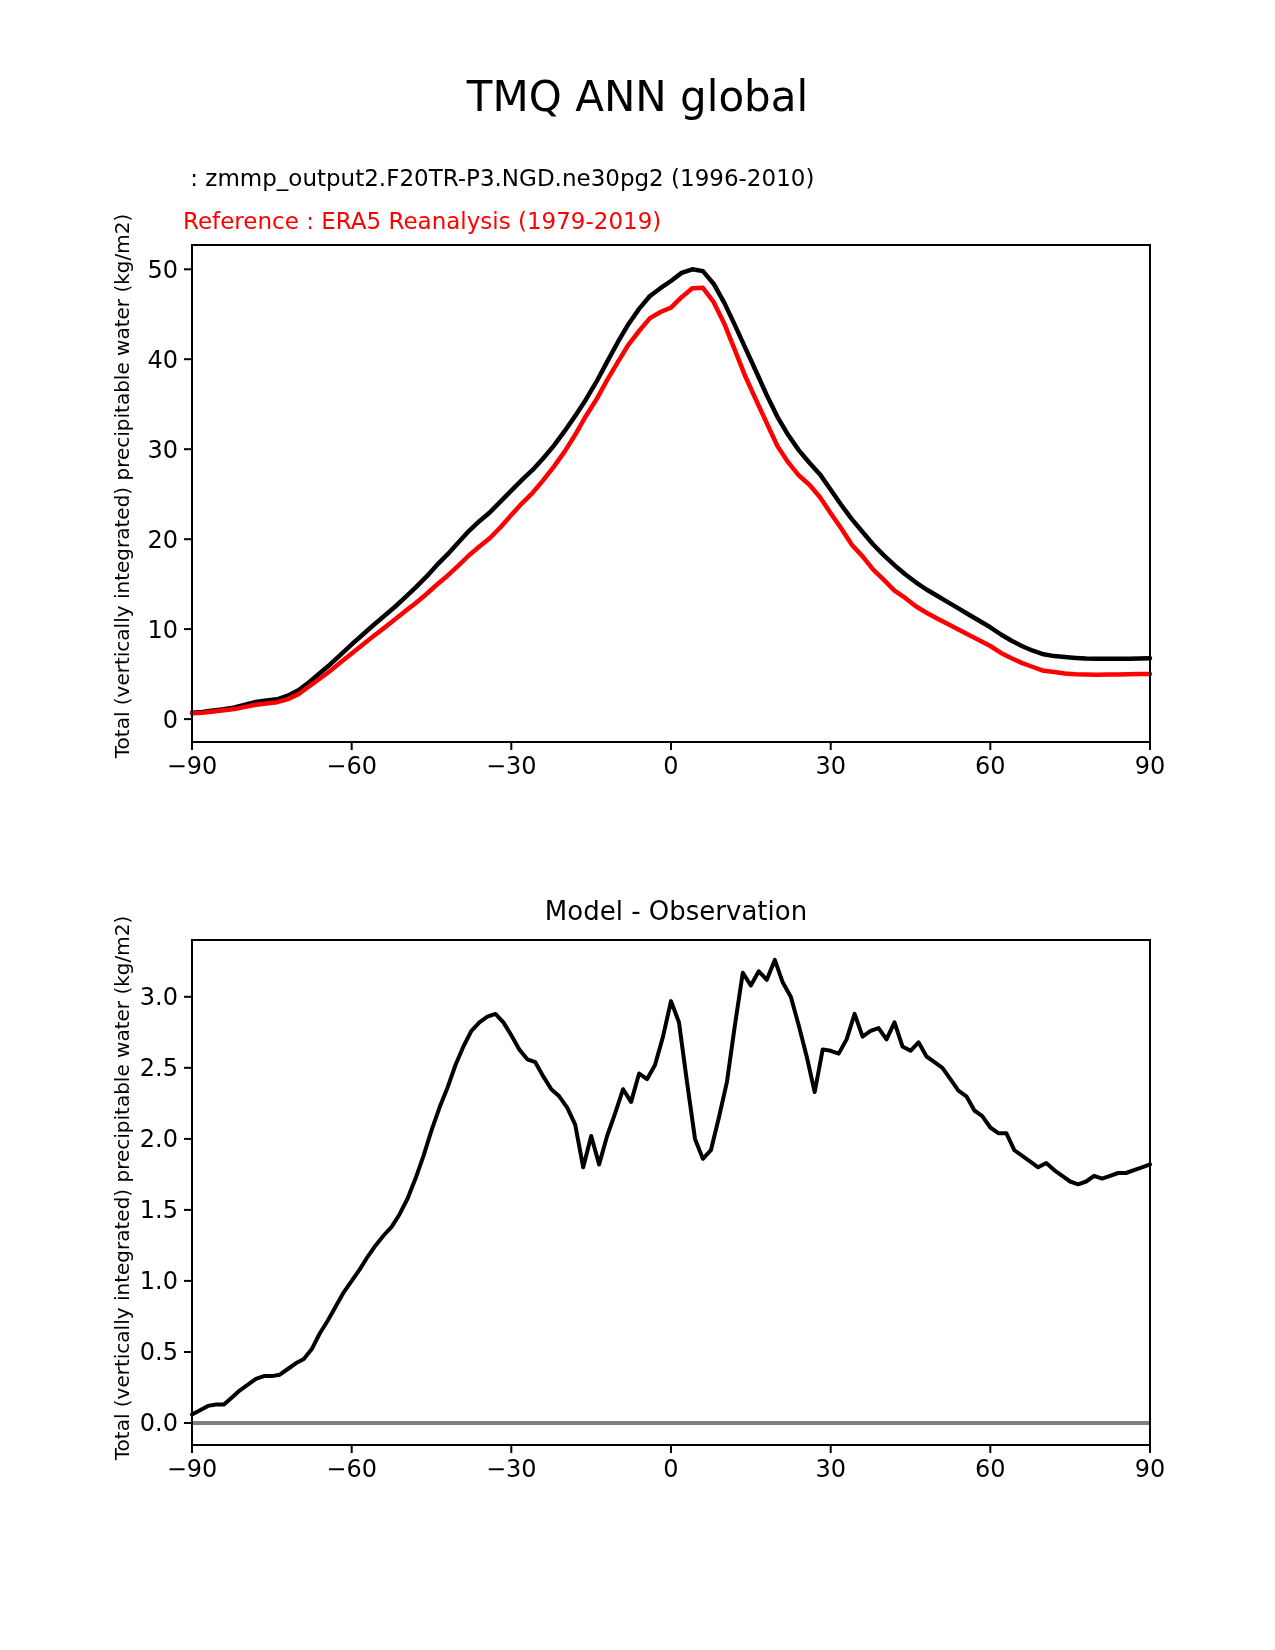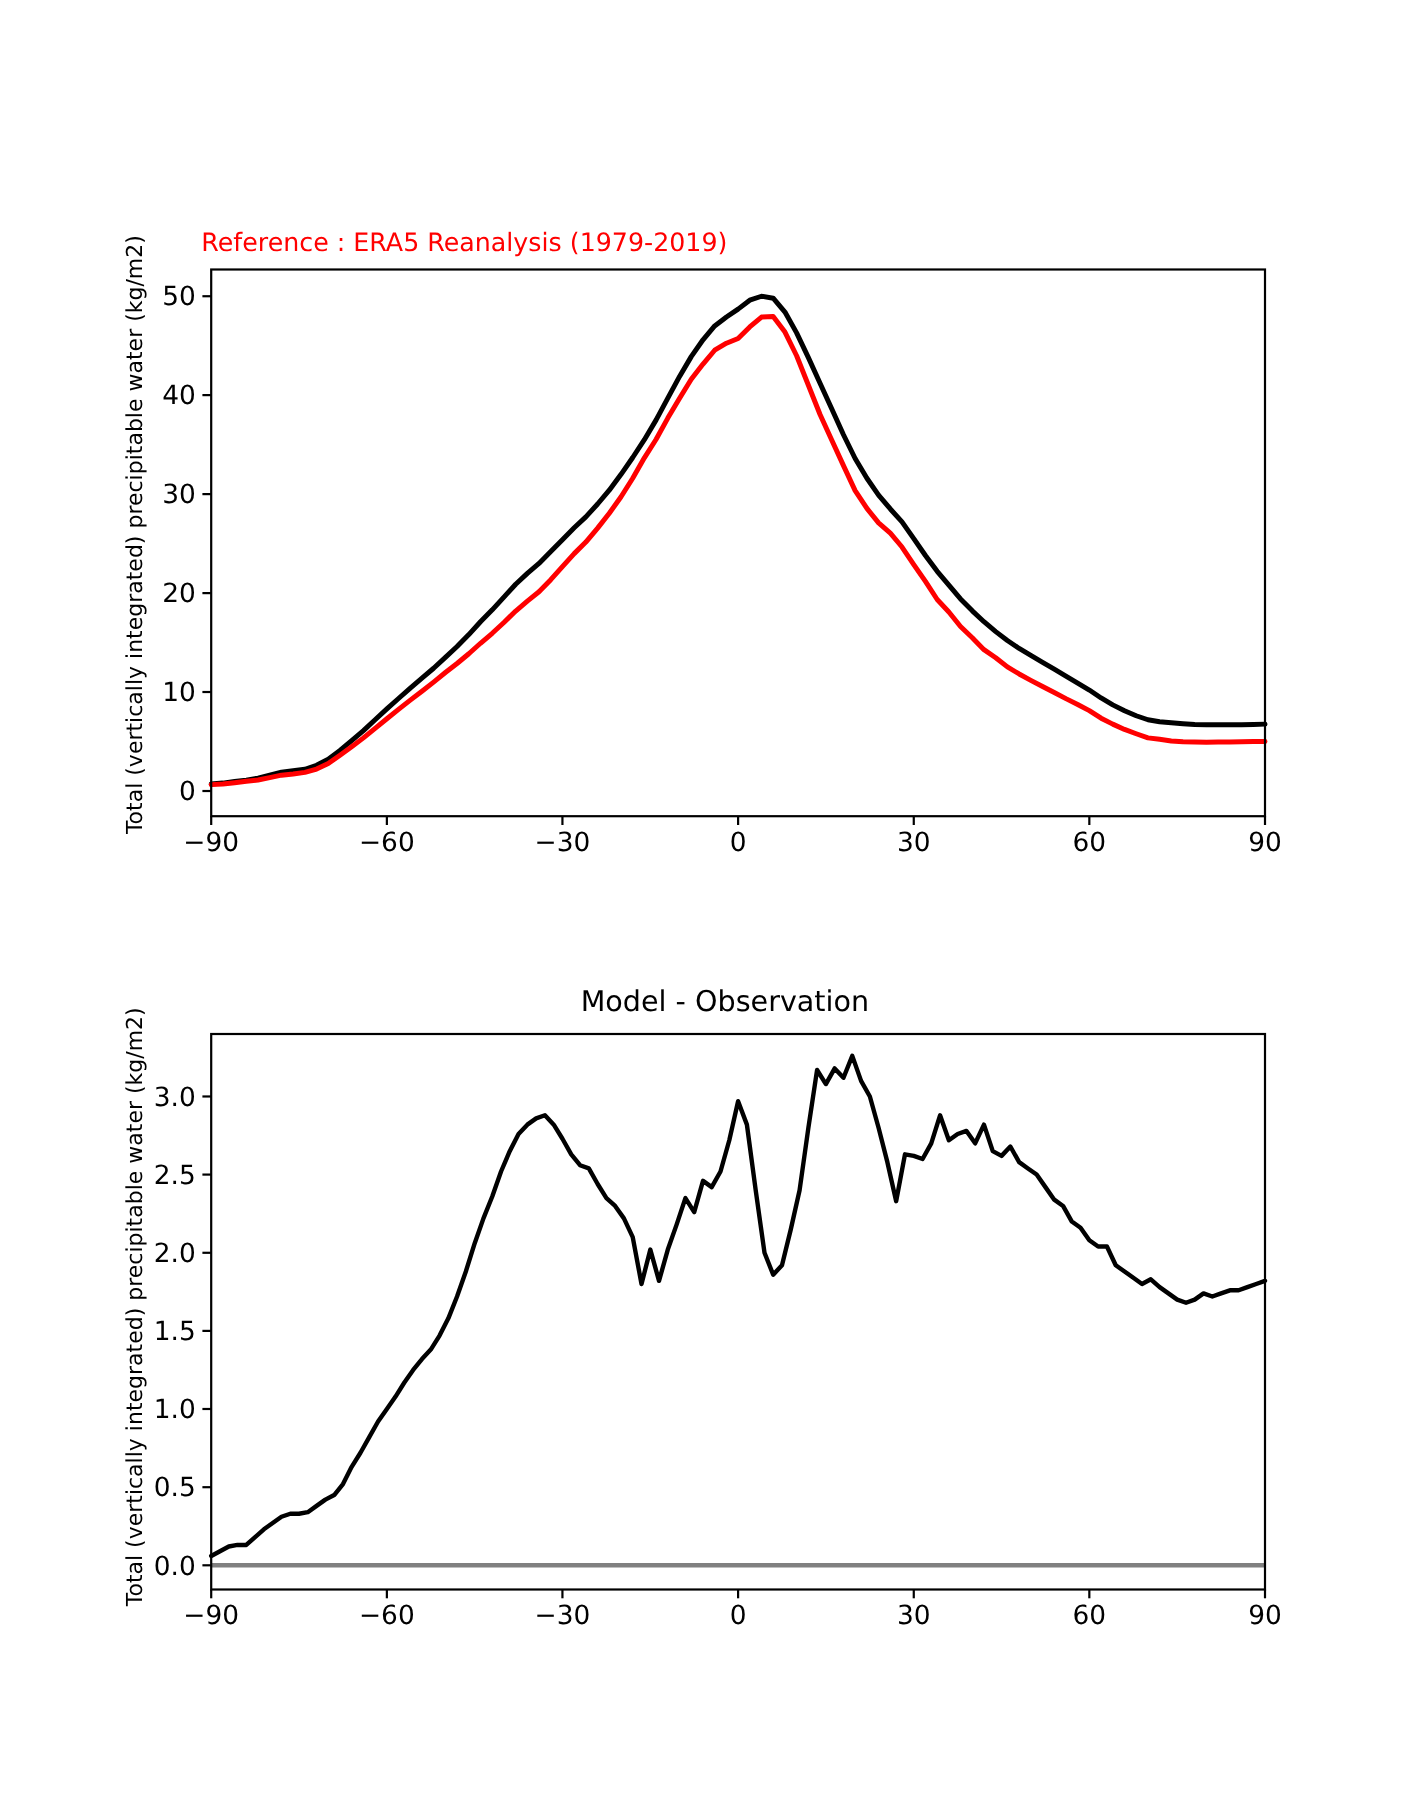--- a/index.html
+++ b/index.html
@@ -4,21 +4,21 @@
 <style>
   html,body{margin:0;padding:0;background:#ffffff;}
   #figure{position:relative;width:1275px;height:1650px;background:#ffffff;
           font-family:"DejaVu Sans","Liberation Sans",sans-serif;color:#000;overflow:hidden;}
   #chart-canvas{position:absolute;left:0;top:0;}
   .abs{position:absolute;}
   .suptitle{left:0;top:72px;width:1275px;text-align:center;font-size:42px;color:#000;}
   .legend-line{left:183px;font-size:23px;white-space:pre;}
   .legend-model{top:165px;color:#000;}
   .legend-ref{top:208px;color:#ff0000;}
-  .subplot-title{left:180px;top:896px;width:958px;text-align:center;font-size:26px;color:#000;}
+  .subplot-title{left:197px;top:896px;width:958px;text-align:center;font-size:26px;color:#000;}
   .ylabel{font-size:20px;color:#000;white-space:nowrap;transform:translate(-50%,-50%) rotate(-90deg);}
   .ylabel-top{left:122px;top:486px;}
   .ylabel-bottom{left:122px;top:1188px;}
   svg text{font-family:"DejaVu Sans","Liberation Sans",sans-serif;fill:#000;}
 </style>
 </head>
 <body>
 
 <div id="figure">
   <svg id="chart-canvas" width="1275" height="1650" viewBox="0 0 1275 1650">
@@ -81,21 +81,23 @@
         <text x="178" y="1138.9" dy="0.35em" text-anchor="end" font-size="24">2.0</text>
         <line x1="184" x2="192" y1="1067.8" y2="1067.8" stroke="#000" stroke-width="2"></line>
         <text x="178" y="1067.8" dy="0.35em" text-anchor="end" font-size="24">2.5</text>
         <line x1="184" x2="192" y1="996.8" y2="996.8" stroke="#000" stroke-width="2"></line>
         <text x="178" y="996.8" dy="0.35em" text-anchor="end" font-size="24">3.0</text>
         <polyline points="192.0,1414.5 200.0,1410.2 208.0,1405.9 215.9,1404.5 223.9,1404.5 231.9,1397.4 239.9,1390.3 247.9,1384.6 255.9,1378.9 263.9,1376.1 271.8,1376.1 279.8,1374.7 287.8,1369.0 295.8,1363.3 303.8,1359.1 311.8,1349.1 319.7,1333.5 327.7,1320.7 335.7,1306.5 343.7,1292.3 351.7,1280.9 359.6,1269.6 367.6,1256.8 375.6,1245.4 383.6,1235.5 391.6,1226.9 399.6,1214.2 407.6,1198.5 415.5,1178.6 423.5,1155.9 431.5,1130.4 439.5,1107.6 447.5,1087.7 455.5,1065.0 463.4,1046.5 471.4,1030.9 479.4,1022.4 487.4,1016.7 495.4,1013.9 503.4,1022.4 511.3,1035.2 519.3,1049.4 527.3,1059.3 535.3,1062.2 543.3,1076.4 551.3,1089.2 559.2,1096.3 567.2,1107.6 575.2,1124.7 583.2,1167.3 591.2,1136.0 599.1,1164.4 607.1,1136.0 615.1,1113.3 623.1,1089.2 631.1,1101.9 639.1,1073.5 647.0,1079.2 655.0,1065.0 663.0,1036.6 671.0,1001.1 679.0,1022.4 687.0,1082.1 695.0,1138.9 702.9,1158.8 710.9,1150.2 718.9,1117.6 726.9,1082.1 734.9,1025.2 742.8,972.7 750.8,985.5 758.8,971.3 766.8,979.8 774.8,959.9 782.8,982.6 790.8,996.8 798.7,1025.2 806.7,1056.5 814.7,1092.0 822.7,1049.4 830.7,1050.8 838.7,1053.6 846.6,1039.4 854.6,1013.9 862.6,1036.6 870.6,1030.9 878.6,1028.1 886.5,1039.4 894.5,1022.4 902.5,1046.5 910.5,1050.8 918.5,1042.3 926.5,1056.5 934.5,1062.2 942.4,1067.8 950.4,1079.2 958.4,1090.6 966.4,1096.3 974.4,1110.5 982.3,1116.1 990.3,1127.5 998.3,1133.2 1006.3,1133.2 1014.3,1150.2 1022.3,1155.9 1030.3,1161.6 1038.2,1167.3 1046.2,1163.0 1054.2,1170.1 1062.2,1175.8 1070.2,1181.5 1078.2,1184.3 1086.1,1181.5 1094.1,1175.8 1102.1,1178.6 1110.1,1175.8 1118.1,1173.0 1126.0,1173.0 1134.0,1170.1 1142.0,1167.3 1150.0,1164.4" fill="none" stroke="#000000" stroke-width="4" stroke-linejoin="round" stroke-linecap="round"></polyline>
         <rect x="192" y="940" width="958" height="505" fill="none" stroke="#000" stroke-width="2"></rect>
       </g>
   </svg>
 
+  <div class="abs suptitle">TMQ ANN global</div>
 
+  <div class="abs legend-line legend-model"> : zmmp_output2.F20TR-P3.NGD.ne30pg2 (1996-2010)</div>
   <div class="abs legend-line legend-ref">Reference : ERA5 Reanalysis (1979-2019)</div>
 
   <div class="abs ylabel ylabel-top">Total (vertically integrated) precipitable water (kg/m2)</div>
 
   <div class="abs subplot-title">Model - Observation</div>
 
   <div class="abs ylabel ylabel-bottom">Total (vertically integrated) precipitable water (kg/m2)</div>
 </div>
 
 </body></html>

